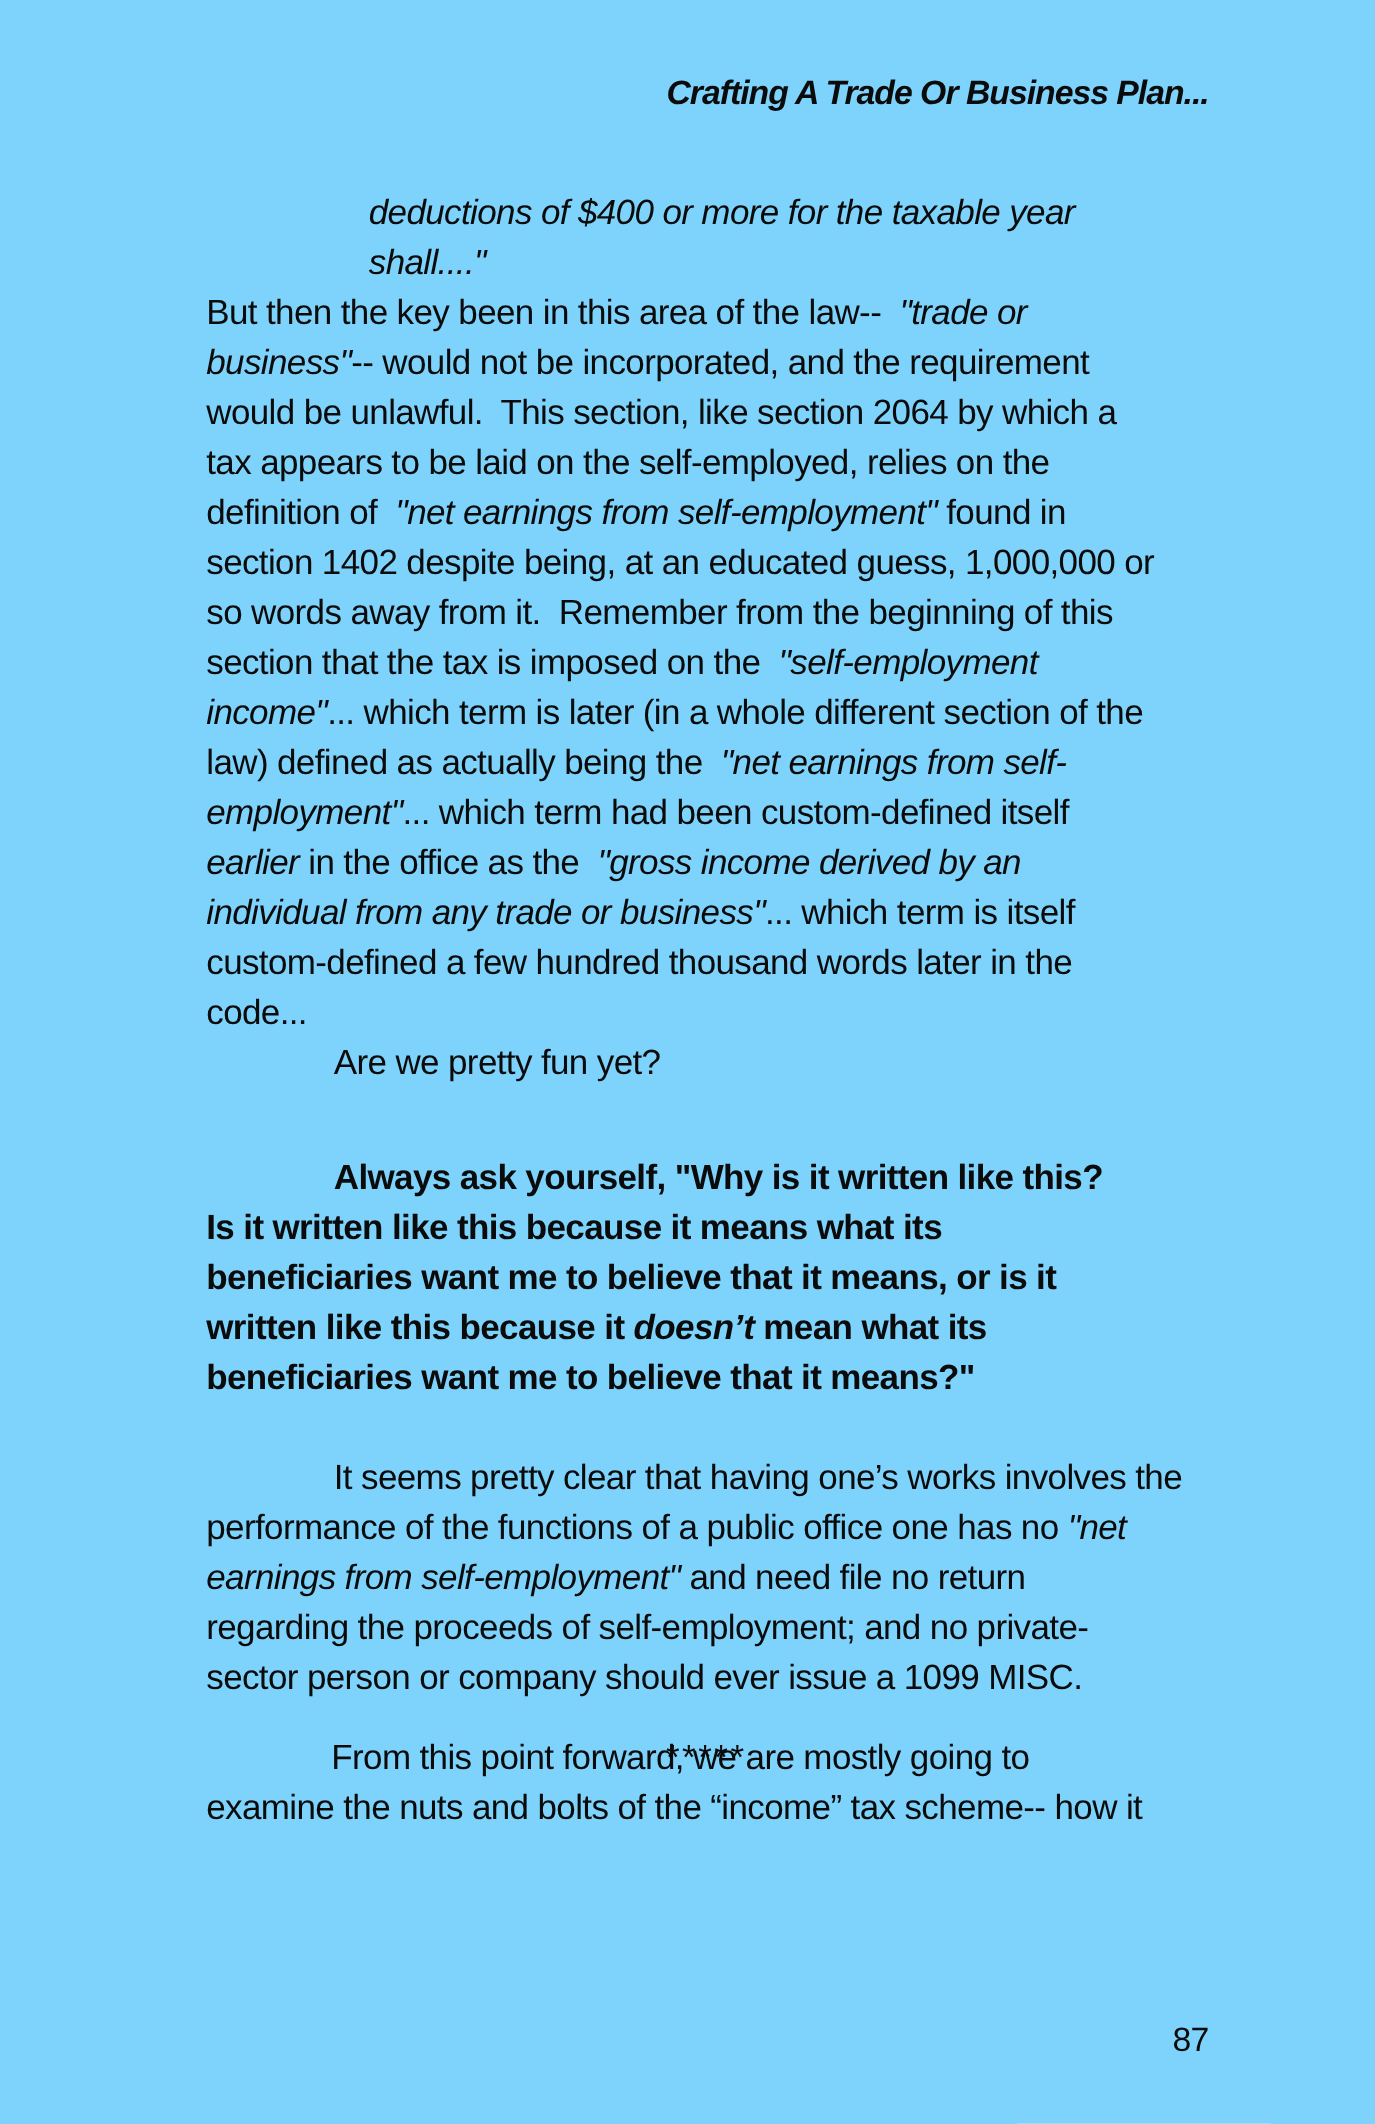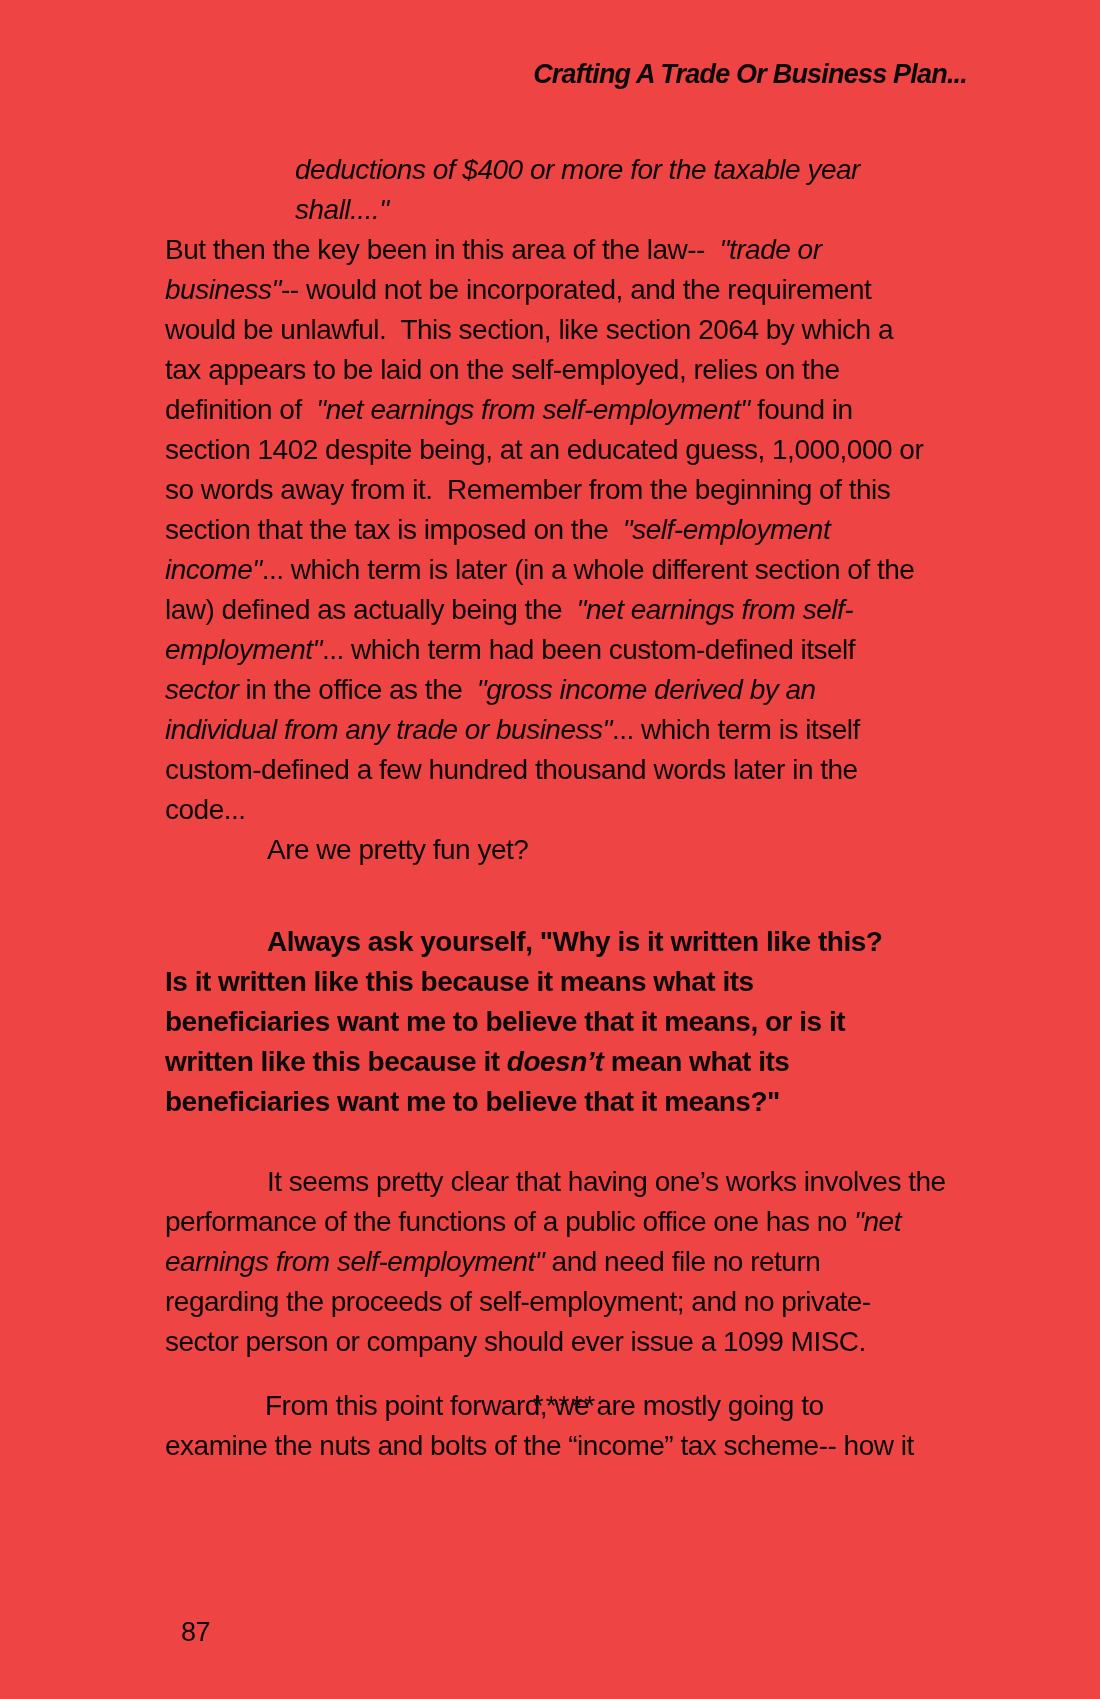--- a/index.html
+++ b/index.html
@@ -6,21 +6,21 @@
   html, body {
     margin: 0;
     padding: 0;
     background: #e8e8e8;
   }
   .page {
     position: relative;
     width: 1100px;
     height: 1699px;
     margin: 0 auto;
-    background: #ef4444;
+    background: #7dd3fc;
     color: #0b0b0b;
     font-family: "Liberation Sans", "DejaVu Sans", sans-serif;
     font-size: 28px;
     line-height: 40px;
     letter-spacing: -0.5px;
     overflow: hidden;
   }
   .abs { position: absolute; }
   .pre { white-space: pre; }
   .running-header {
@@ -66,22 +66,23 @@
     text-align: center;
     letter-spacing: 2px;
   }
   .para-forward {
     top: 1386px;
     left: 165px;
     text-indent: 100px;
   }
   .page-number {
     top: 1612px;
-    left: 181px;
+    left: 165px;
     width: 802px;
+    text-align: right;
     font-size: 27px;
   }
   
   .i  { font-style: italic; }
   .b  { font-weight: bold; }
   .bi { font-weight: bold; font-style: italic; }
 </style>
 </head>
 <body>
 
@@ -96,21 +97,21 @@
 business"</span><span>-- would not be incorporated, and the requirement
 would be unlawful.  This section, like section 2064 by which a
 tax appears to be laid on the self-employed, relies on the
 definition of  </span><span class="i">"net earnings from self-employment" </span><span>found in
 section 1402 despite being, at an educated guess, 1,000,000 or
 so words away from it.  Remember from the beginning of this
 section that the tax is imposed on the  </span><span class="i">"self-employment
 income"</span><span>... which term is later (in a whole different section of the
 law) defined as actually being the  </span><span class="i">"net earnings from self-
 employment"</span><span>... which term had been custom-defined itself
-</span><span class="i">sector </span><span>in the office as the  </span><span class="i">"gross income derived by an
+</span><span class="i">earlier </span><span>in the office as the  </span><span class="i">"gross income derived by an
 individual from any trade or business"</span><span>... which term is itself
 custom-defined a few hundred thousand words later in the
 code...</span></div>
 
   <div class="abs pre para-fun"><span>Are we pretty fun yet?</span></div>
 
   <div class="abs pre para-bold"><span class="b">Always ask yourself, "Why is it written like this?
 Is it written like this because it means what its
 beneficiaries want me to believe that it means, or is it
 written like this because it </span><span class="bi">doesn’t </span><span class="b">mean what its

